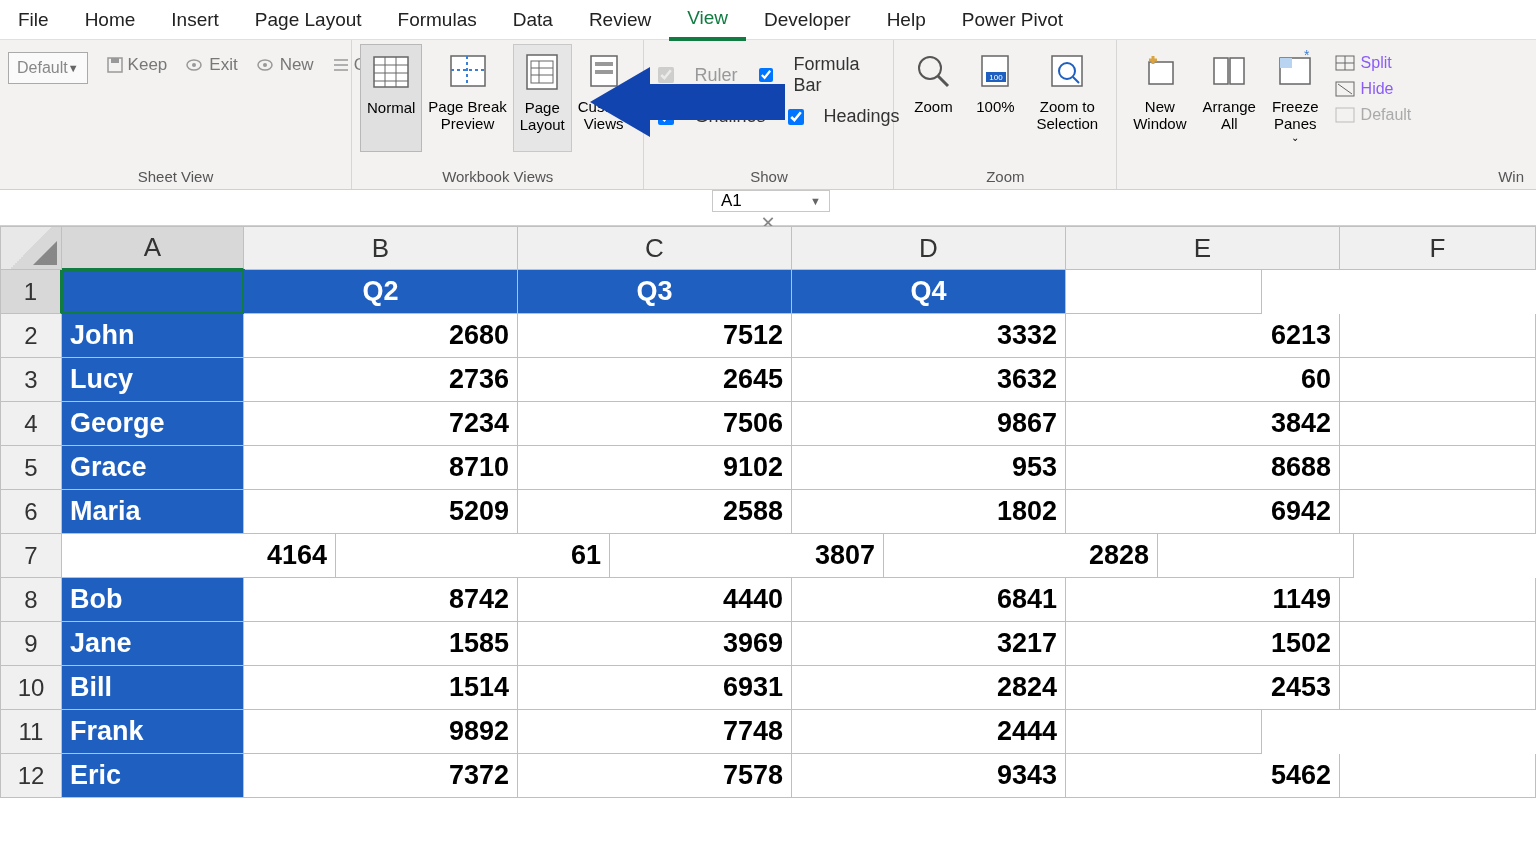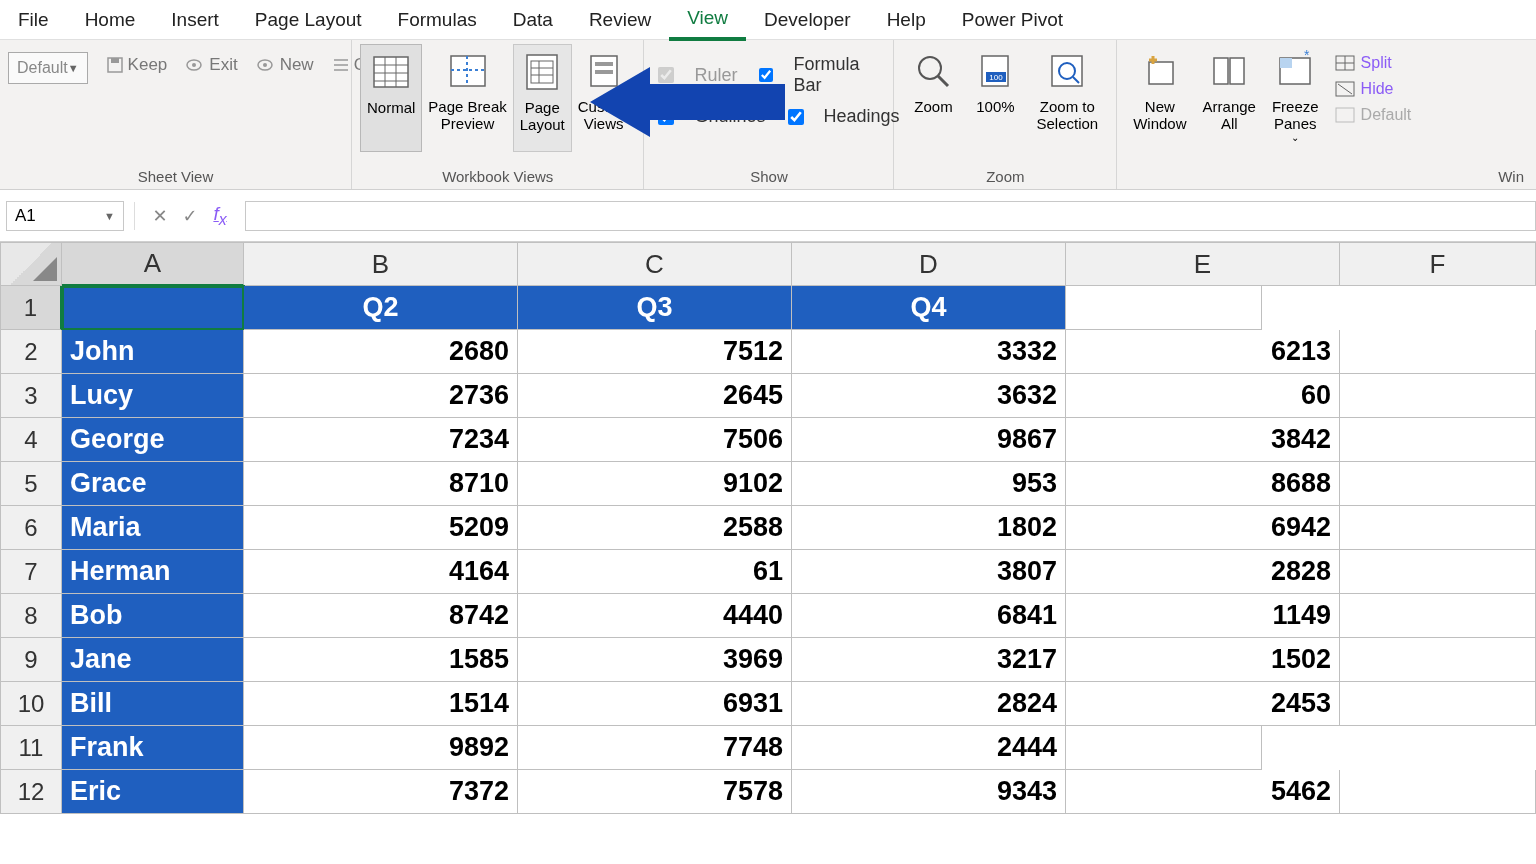--- a/index.html
+++ b/index.html
@@ -42,21 +42,21 @@
 .win-item { display: flex; flex-direction: column; align-items: center; padding: 6px 8px 2px 8px; font-size: 15px; text-align:center; cursor:pointer; height:108px; }
 .win-icon { width: 42px; height: 42px; margin-bottom: 6px; }
 .win-right { display: flex; flex-direction: column; gap: 4px; padding: 8px 4px; }
 .win-mini { display: flex; align-items: center; gap: 6px; font-size: 16px; color: #8b5cf6; padding: 2px 4px; }
 .win-mini.disabled { color: #aaa; }
 
 
 .big-arrow { position: absolute; left: 590px; top: 62px; z-index: 50; }
 
 
-.formula-row { display: flex; align-items: center; height: 52px; border-bottom: 1px solid #d0d0d0; background: #fff; }
+.formula-row { display: flex; align-items: center; height: 36px; border-bottom: 1px solid #d0d0d0; background: #fff; flex-direction: column; }
 .name-box { width: 118px; height: 30px; border: 1px solid #c8c8c8; margin-left: 6px; display: flex; align-items:center; padding: 0 8px; font-size: 17px; justify-content: space-between; }
 .name-drop { color: #666; font-size: 11px; }
 .fb-sep { width: 1px; height: 28px; background: #ddd; margin: 0 10px; }
 .fb-btn { width: 30px; text-align:center; color: #888; font-size: 18px; }
 .fb-fx { font-style: italic; font-family: serif; color: #8b5cf6; font-size: 19px; text-decoration: underline; }
 .fb-input { flex: 1; height: 30px; border: 1px solid #c8c8c8; margin-left: 10px; padding: 0 8px; }
 
 
 .sheet { position: relative; }
 .col-headers { display: flex; height: 44px; }
@@ -422,21 +422,20 @@
         <div class="row-h">6</div>
         <div class="cell name w-A">Maria</div>
         <div class="cell num w-B">5209</div>
         <div class="cell num w-C">2588</div>
         <div class="cell num w-D">1802</div>
         <div class="cell num w-E">6942</div>
         <div class="cell blank w-F"></div>
       </div>
       <div class="grid-row">
         <div class="row-h">7</div>
-        <div class="cell name w-A">Herman</div>
         <div class="cell num w-B">4164</div>
         <div class="cell num w-C">61</div>
         <div class="cell num w-D">3807</div>
         <div class="cell num w-E">2828</div>
         <div class="cell blank w-F"></div>
       </div>
       <div class="grid-row">
         <div class="row-h">8</div>
         <div class="cell name w-A">Bob</div>
         <div class="cell num w-B">8742</div>

